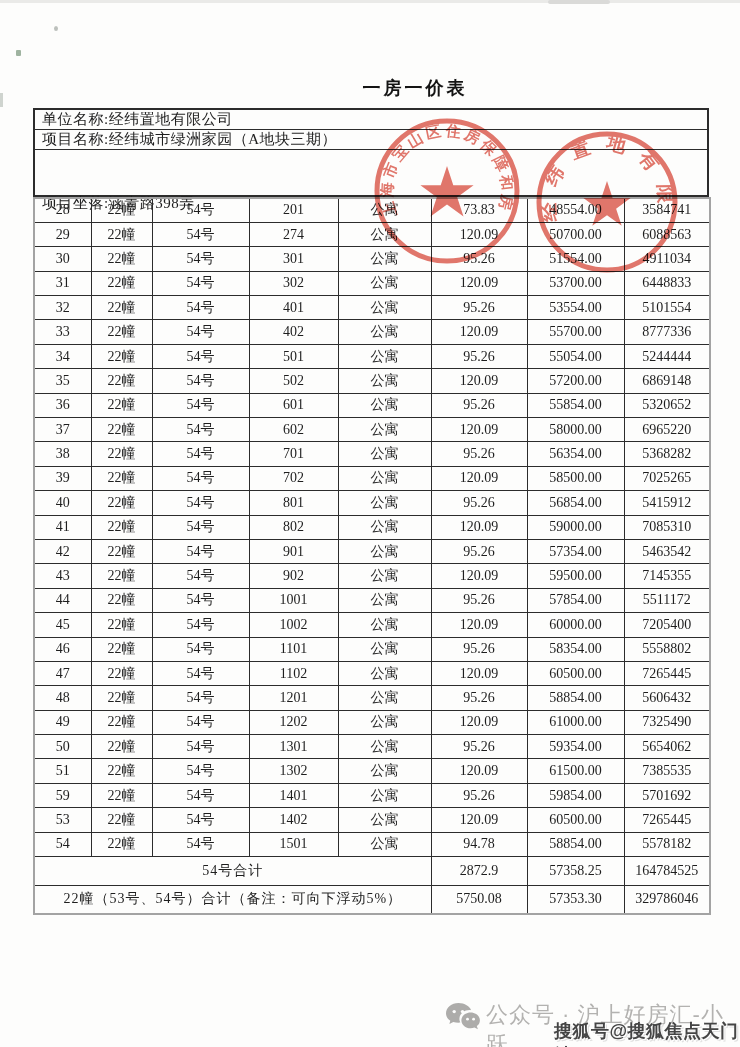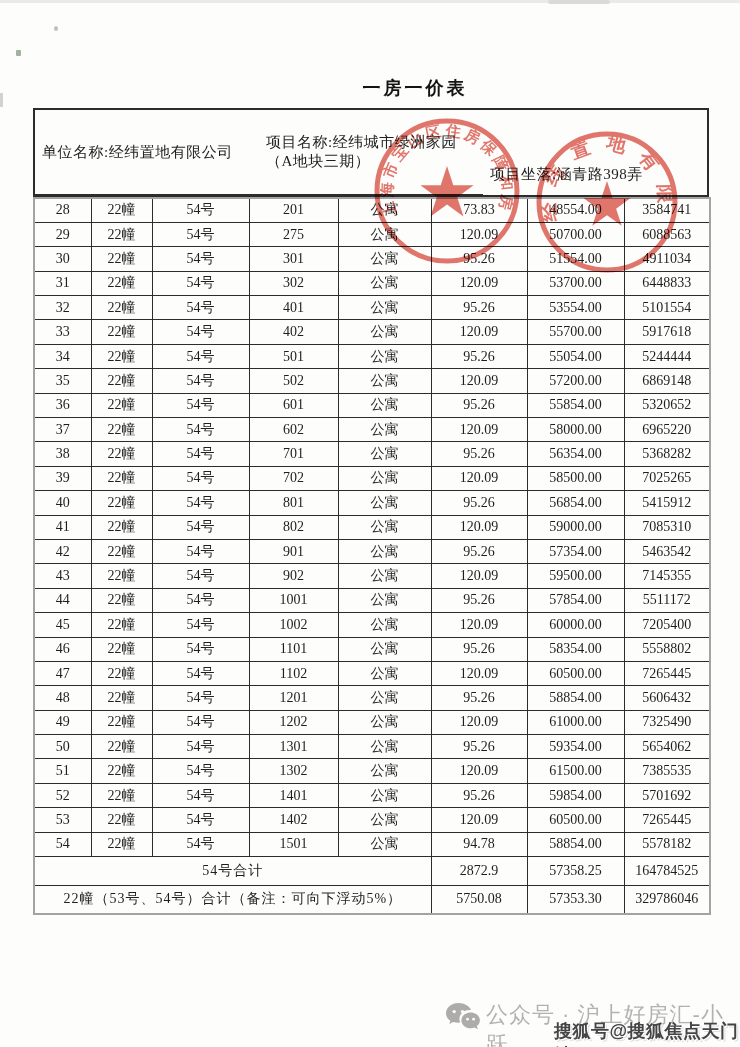--- a/index.html
+++ b/index.html
@@ -16,21 +16,21 @@
   .speck-2 { left:0px; top:93px; width:3px; height:14px; background:#cfd4cf; border-radius:0; }
 
   .title {
     position:absolute; top:76px; left:0; width:740px; text-align:center;
     font-size:18px; font-weight:bold; letter-spacing:3px; color:#141414;padding-left:45px;
   }
 
   .info-box {
     position:absolute; left:33px; top:108px; width:676px; height:89px;
     border:2px solid #2c2c2c; box-sizing:border-box;
-    display:flex; flex-direction:row; background:transparent;
+    display:flex; flex-direction:column; background:transparent;
   }
   .info-row {
     flex:1; display:flex; align-items:center; padding-left:7px;
     font-size:15px; border-bottom:1px solid #2c2c2c; letter-spacing:0.5px;
   }
   .info-row:last-child { border-bottom:none;margin-top:44px; }
 
   .table-wrap { position:absolute; left:33px; top:197px; width:676px; }
   table.price {
     border-collapse:collapse; table-layout:fixed; width:676px;
@@ -103,21 +103,21 @@
       <td>201</td>
       <td>公寓</td>
       <td>73.83</td>
       <td>48554.00</td>
       <td>3584741</td>
     </tr>
           <tr class="data-row">
       <td>29</td>
       <td>22幢</td>
       <td>54号</td>
-      <td>275</td>
+      <td>274</td>
       <td>公寓</td>
       <td>120.09</td>
       <td>50700.00</td>
       <td>6088563</td>
     </tr>
           <tr class="data-row">
       <td>30</td>
       <td>22幢</td>
       <td>54号</td>
       <td>301</td>
@@ -147,21 +147,21 @@
       <td>5101554</td>
     </tr>
           <tr class="data-row">
       <td>33</td>
       <td>22幢</td>
       <td>54号</td>
       <td>402</td>
       <td>公寓</td>
       <td>120.09</td>
       <td>55700.00</td>
-      <td>5917618</td>
+      <td>8777336</td>
     </tr>
           <tr class="data-row">
       <td>34</td>
       <td>22幢</td>
       <td>54号</td>
       <td>501</td>
       <td>公寓</td>
       <td>95.26</td>
       <td>55054.00</td>
       <td>5244444</td>
@@ -330,21 +330,21 @@
       <td>51</td>
       <td>22幢</td>
       <td>54号</td>
       <td>1302</td>
       <td>公寓</td>
       <td>120.09</td>
       <td>61500.00</td>
       <td>7385535</td>
     </tr>
           <tr class="data-row">
-      <td>52</td>
+      <td>59</td>
       <td>22幢</td>
       <td>54号</td>
       <td>1401</td>
       <td>公寓</td>
       <td>95.26</td>
       <td>59854.00</td>
       <td>5701692</td>
     </tr>
           <tr class="data-row">
       <td>53</td>

